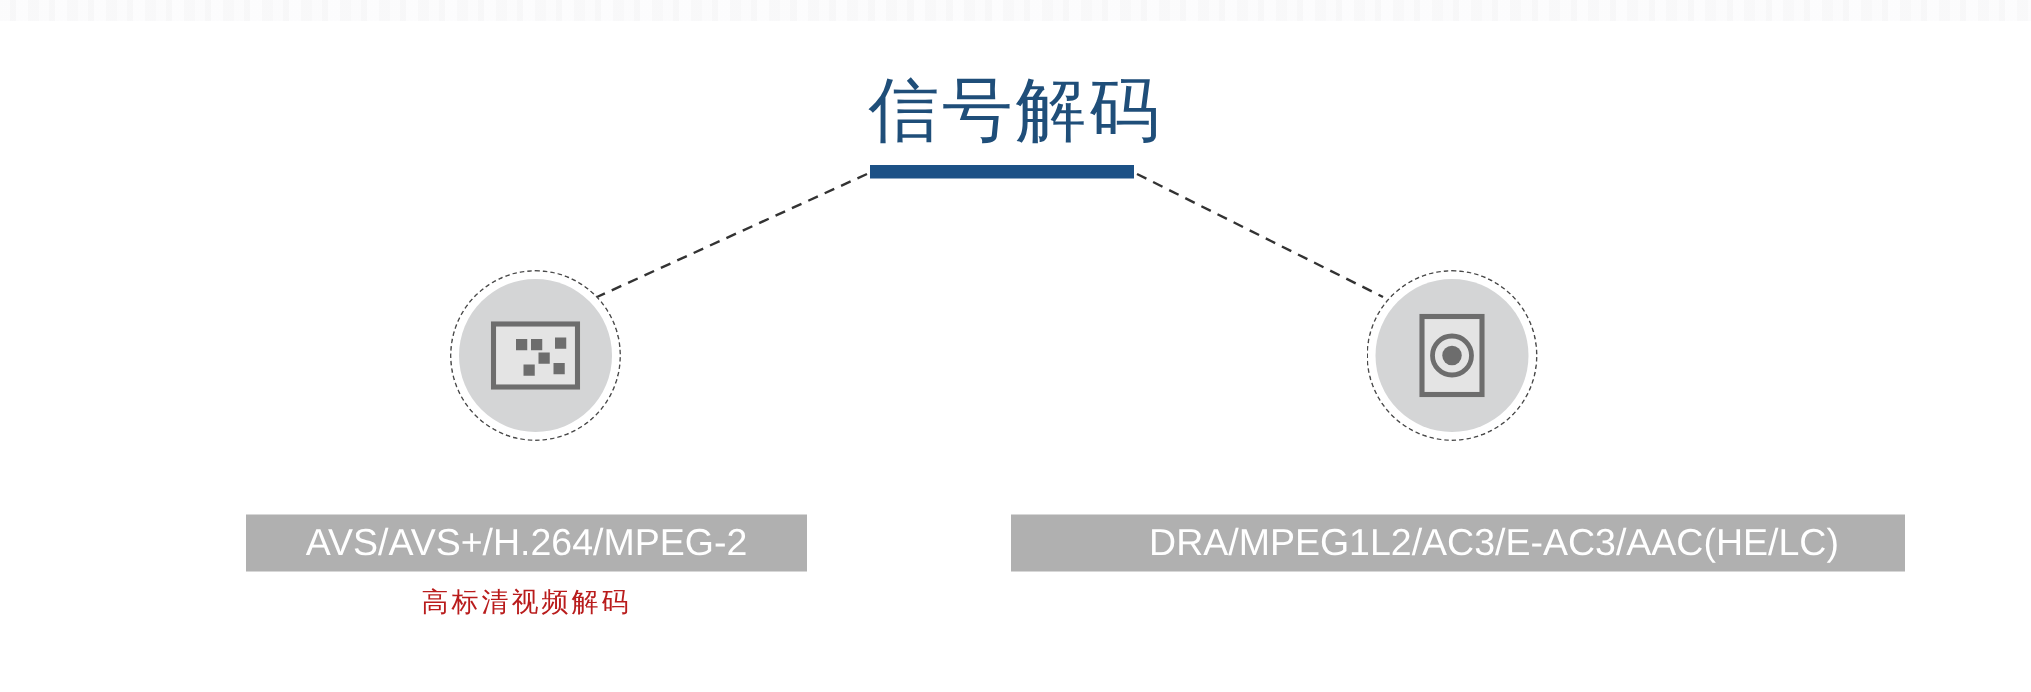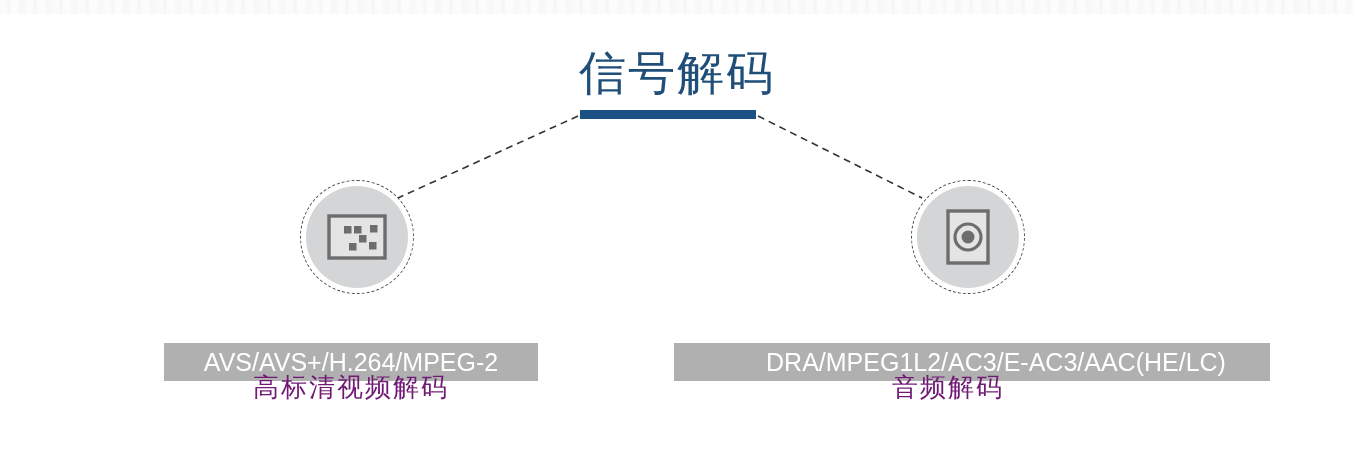--- a/index.html
+++ b/index.html
@@ -130,24 +130,24 @@
     white-space: nowrap;
     letter-spacing: 0px;
     margin-top: 36px;
   }
   .branch-left  .label-bar { left: 164px; width: 374px; }
   .branch-right .label-bar { left: -20px; width: 548px; padding-left: 48px; }
 
   
   .caption {
     position: absolute;
-    top: 370px;
-    font-size: 26px;
+    top: 384px;
+    font-size: 18px;
     line-height: 34px;
-    color: #701a75;
+    color: #b91c1c;
     text-align: center;
     white-space: nowrap;
     letter-spacing: 2px;
   }
   .branch-left  .caption { left: 164px; width: 374px; }
   .branch-right .caption { left: -20px; width: 548px; }
 </style>
 </head>
 <body>
 
@@ -195,16 +195,15 @@
         <svg width="46" height="58" viewBox="0 0 46 58" xmlns="http://www.w3.org/2000/svg">
           <rect x="3" y="3" width="40" height="52" fill="#e4e4e4" stroke="#6d6d6d" stroke-width="3.4"></rect>
           <circle cx="23" cy="29" r="13" fill="none" stroke="#6d6d6d" stroke-width="3.2"></circle>
           <circle cx="23" cy="29" r="6.5" fill="#6d6d6d"></circle>
         </svg>
       </div>
     </div>
 
     <div class="label-bar">DRA/MPEG1L2/AC3/E-AC3/AAC(HE/LC)</div>
 
-    <div class="caption">音频解码</div>
   </div>
 
 </div>
 
 </body></html>

